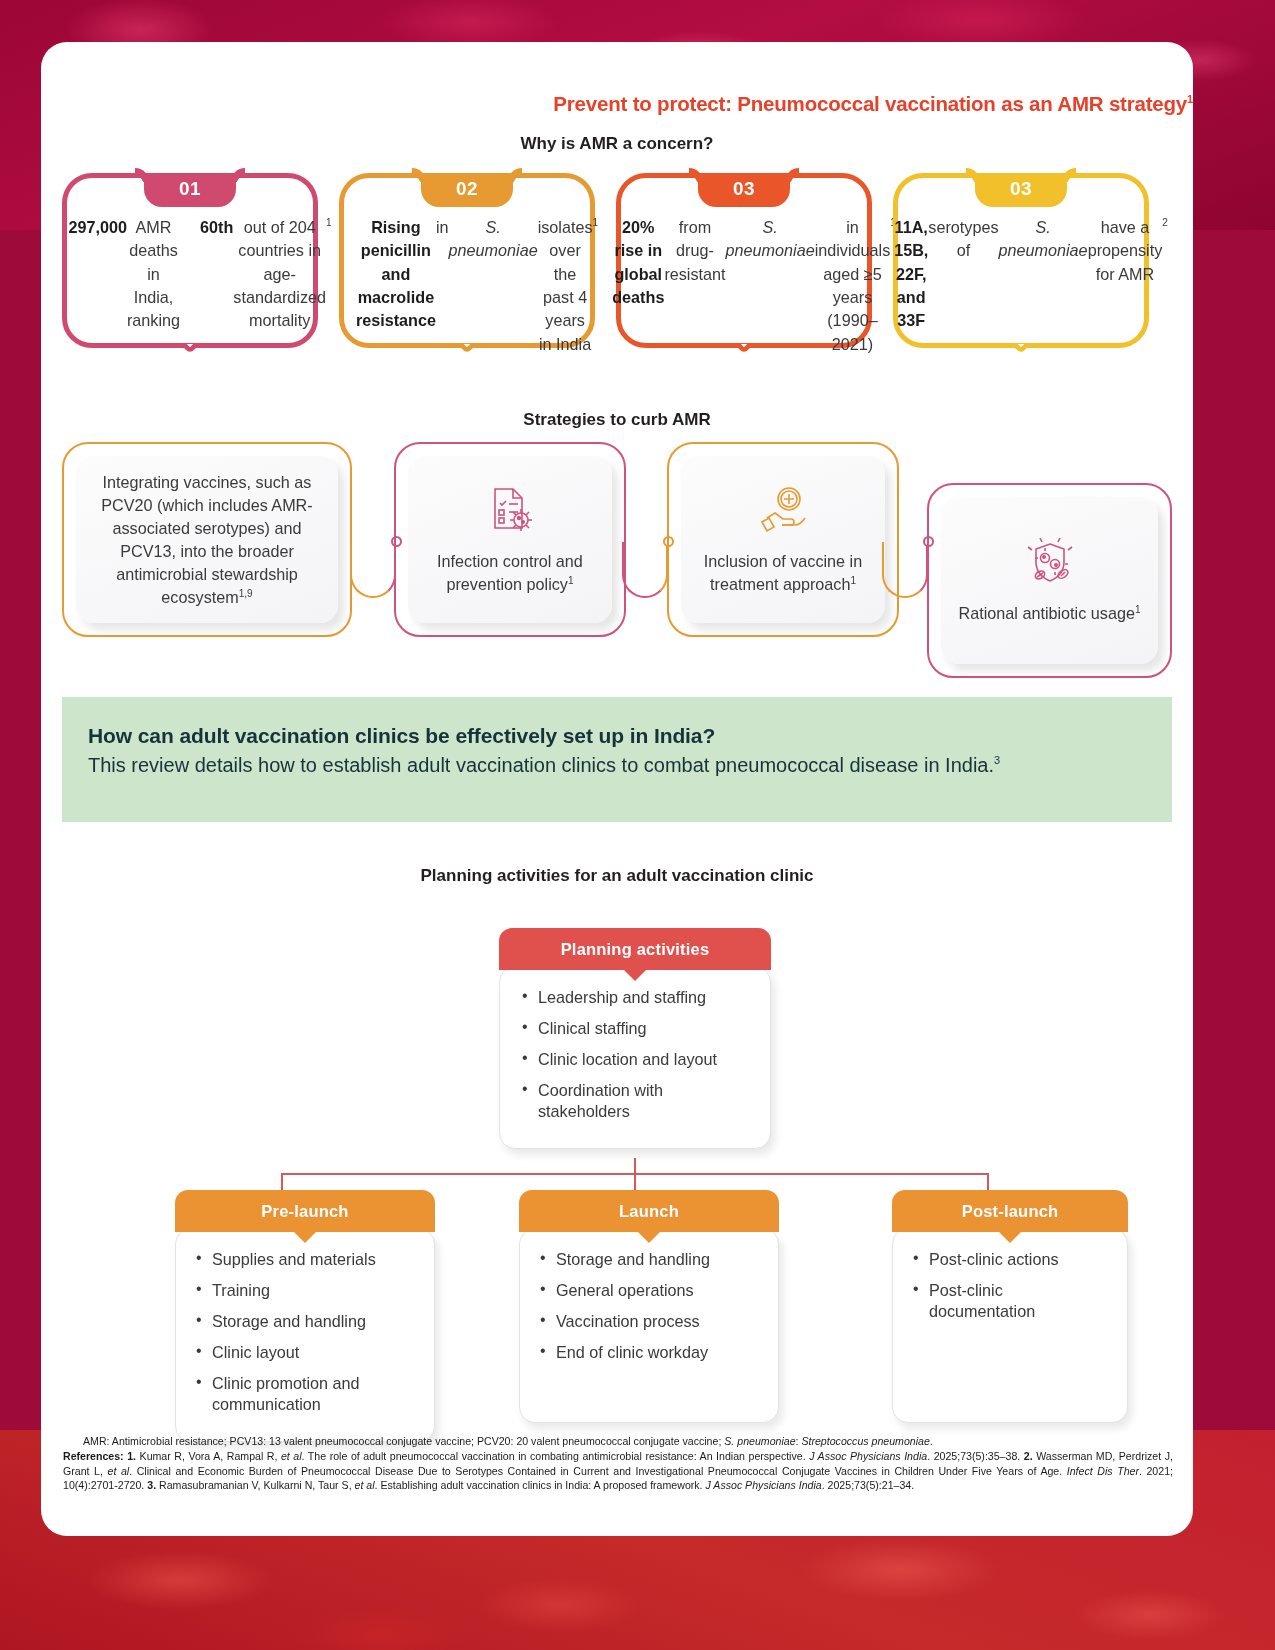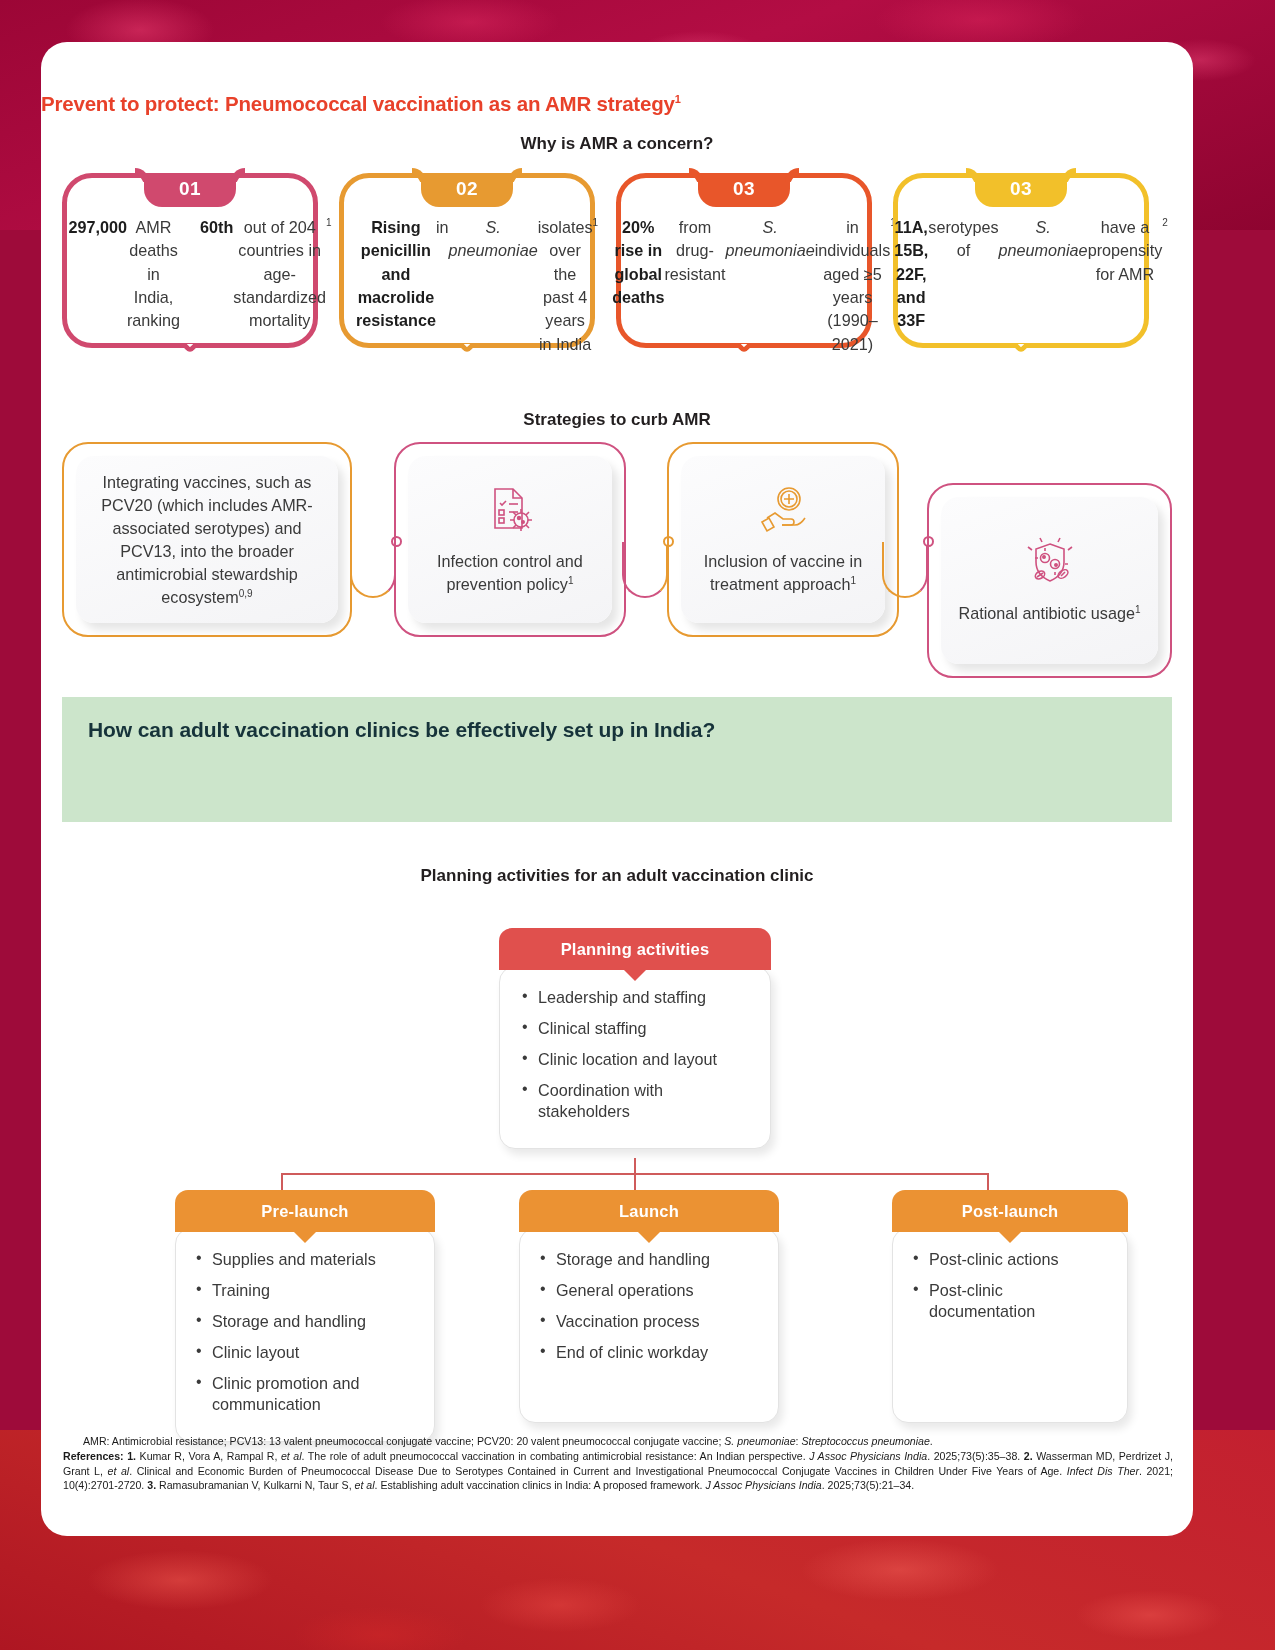--- a/index.html
+++ b/index.html
@@ -48,21 +48,21 @@
     background: #ffffff;
     border-radius: 26px;
     overflow: hidden;
   }
 
   .inner { position: relative; width: 100%; height: 100%; }
 
   
   .doc-title {
     position: absolute; left: 0; top: 50px; width: 100%;
-    text-align: left;
+    text-align: right;
     color: #e8412a;
     font-size: 20.5px;
     font-weight: bold;
     letter-spacing: -.2px;
   }
   .doc-title sup { font-size: 11px; vertical-align: super; }
 
   .sec-head {
     position: absolute; width: 100%; text-align: center;
     color: #231f20; font-weight: bold; font-size: 17px;
@@ -171,21 +171,21 @@
   }
   .c1 { left: 288px; }
   .c2 { left: 560px; }
   .c3 { left: 820px; }
 
   
   .banner {
     position: absolute; left: 21px; top: 655px;
     width: 1110px; height: 125px;
     background: #cce5cb;
-    padding: 19px 26px 0 26px;
+    padding: 25px 26px 0 26px;
     color: #16333a;
   }
   .banner .b1 { font-size: 21px; font-weight: bold; line-height: 1.38; letter-spacing: -.1px; }
   .banner .b2 { font-size: 20px; line-height: 1.4; }
   .banner sup { font-size: 11px; }
 
   
   .flow { position: absolute; left: 21px; top: 848px; width: 1110px; height: 530px; }
 
   .node { position: absolute; }
@@ -305,21 +305,21 @@
       </div>
     </div>
 
     <div class="sec-head h2">Strategies to curb AMR</div>
 
     <div class="strategies">
 
       <div class="sbox s1" style="--c: #e79a31;">
         <div class="frame"></div>
         <div class="pane">
-          <div>Integrating vaccines, such as PCV20 (which includes AMR-associated serotypes) and PCV13, into the broader antimicrobial stewardship ecosystem<sup>0,9</sup></div>
+          <div>Integrating vaccines, such as PCV20 (which includes AMR-associated serotypes) and PCV13, into the broader antimicrobial stewardship ecosystem<sup>1,9</sup></div>
         </div>
       </div>
 
       <div class="conn c1" style="--cl: #e79a31; --cr: #cf5280;">
         <div class="u"></div>
           <div class="dot"></div>
       </div>
 
       <div class="sbox s2" style="--c: #cf5280;">
         <div class="frame"></div>
@@ -388,20 +388,23 @@
               <path d="M41 40l4-4"></path>
             </svg>
           </div>
           <div>Rational antibiotic usage<sup>1</sup></div>
         </div>
       </div>
     </div>
 
     <div class="banner">
       <div class="b1">How can adult vaccination clinics be effectively set up in India?</div>
+      <div class="b2">
+        <span>This review details how to establish adult vaccination clinics to combat pneumococcal disease in India.</span><sup>3</sup>
+      </div>
     </div>
 
     <div class="sec-head h3">Planning activities for an adult vaccination clinic</div>
 
     <div class="flow">
 
       <div class="node root">
         <div class="cap">Planning activities</div>
         <div class="panel">
           <ul>

